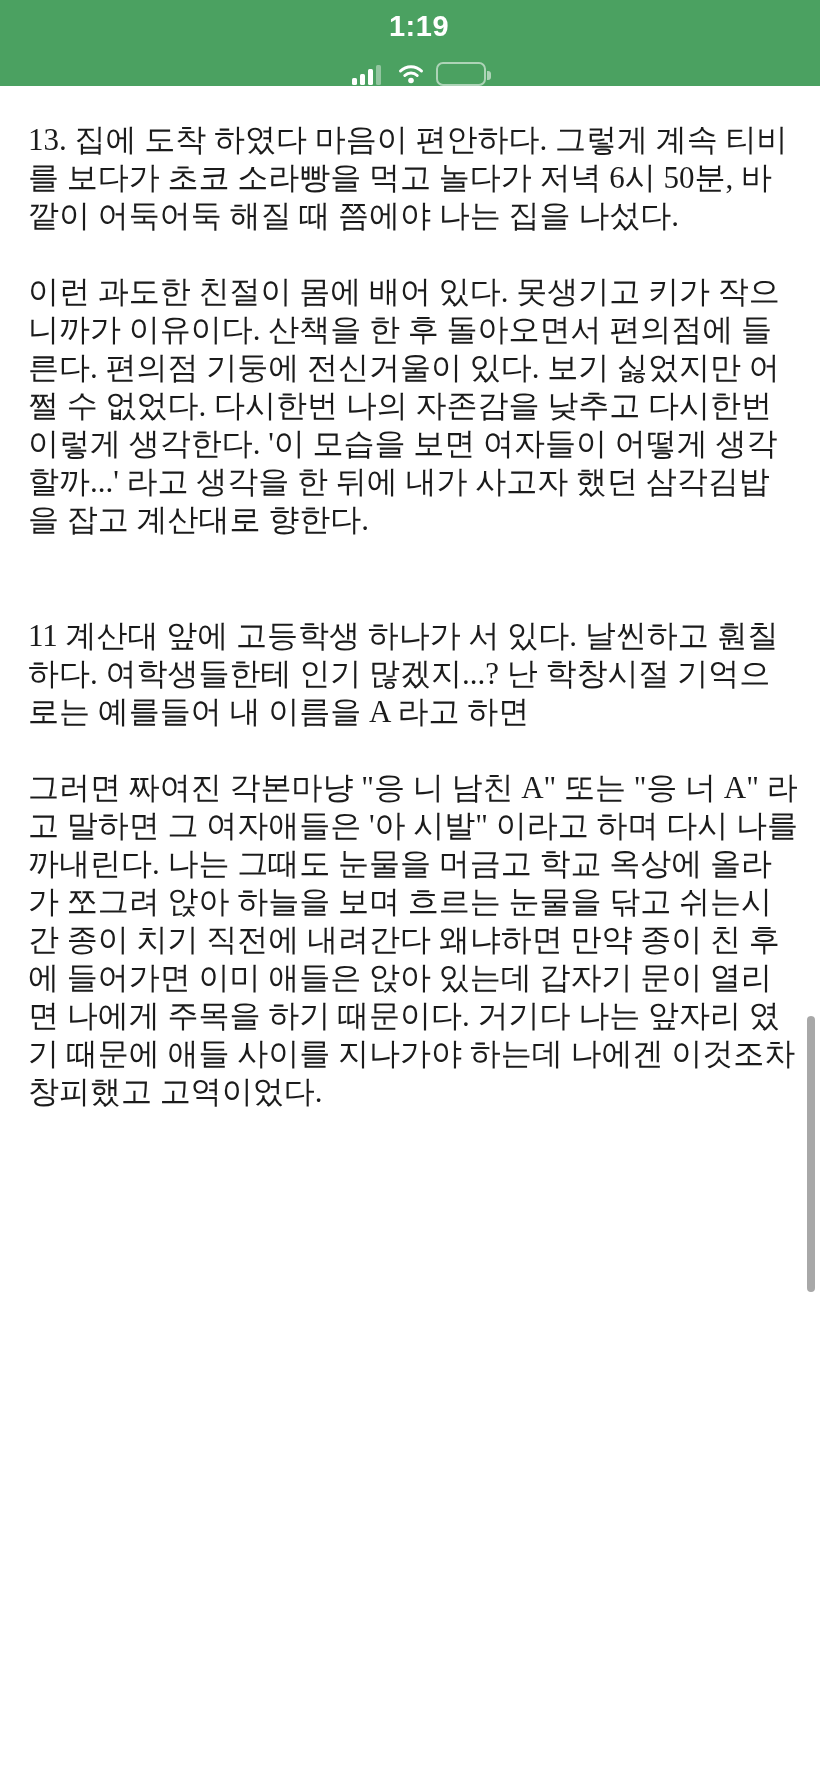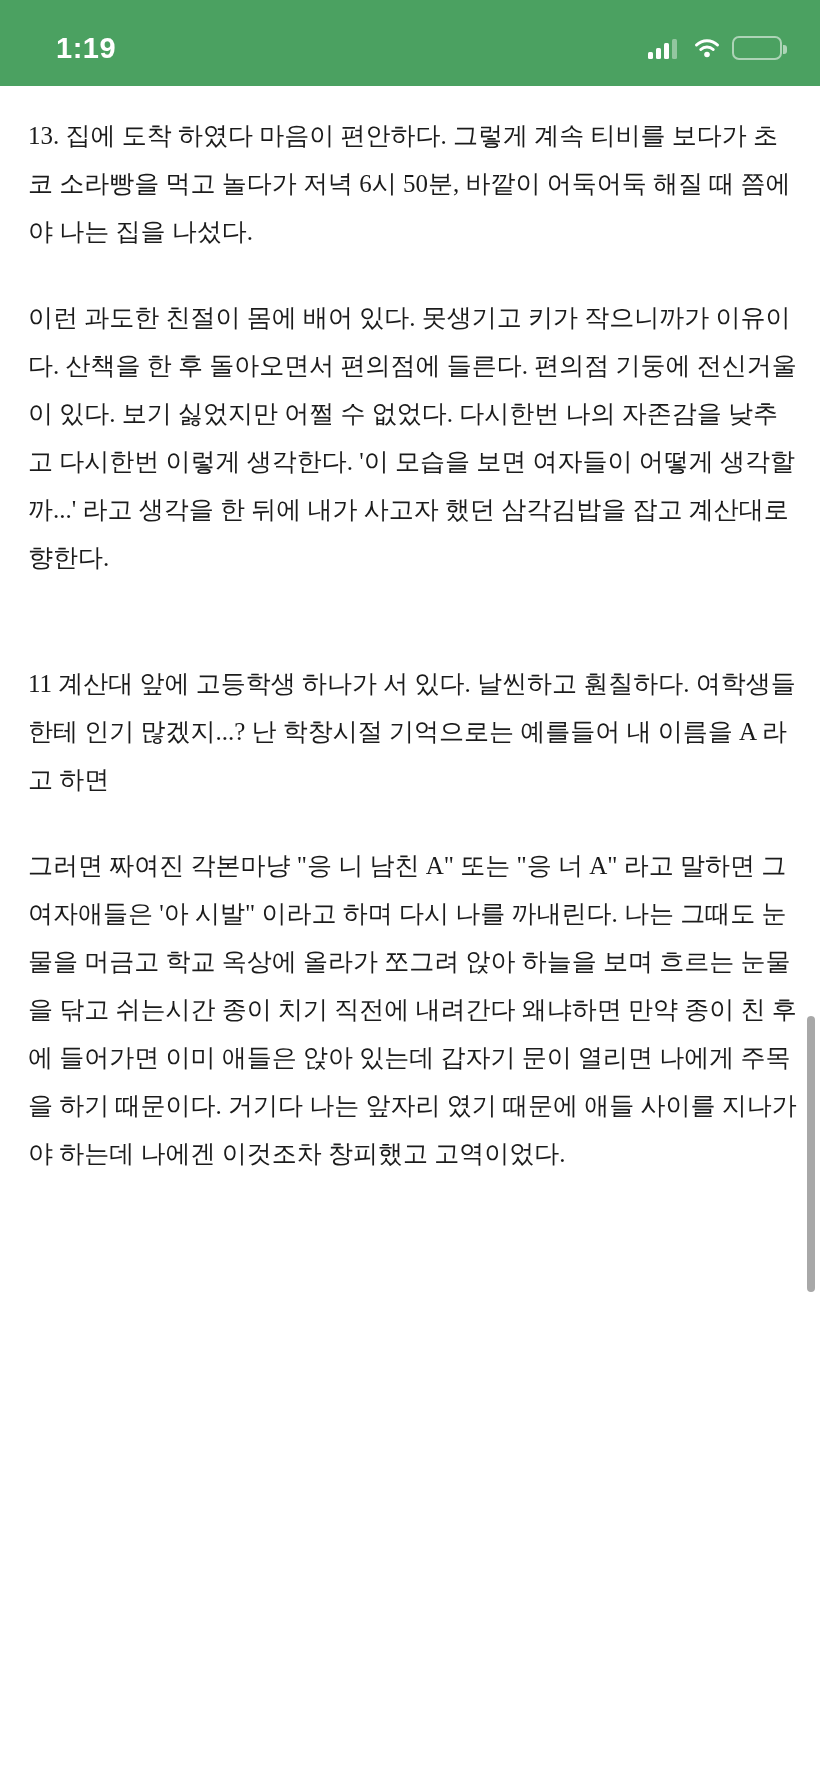--- a/index.html
+++ b/index.html
@@ -17,20 +17,21 @@
   
   .status-bar {
     position: relative;
     width: 100%;
     height: 86px;
     background: #4ba161;
     display: flex;
     align-items: center;
     justify-content: space-between;
     padding: 10px 38px 0 56px;
+    flex-direction: column;
   }
   .status-time {
     color: #ffffff;
     font-family: "Liberation Sans", "DejaVu Sans", sans-serif;
     font-size: 29px;
     font-weight: 600;
     letter-spacing: 0.5px;
   }
   .status-icons {
     display: flex;
@@ -58,24 +59,24 @@
   }
   .battery-fill {
     width: 42%;
     height: 100%;
     background: #ffffff;
     border-radius: 2px;
   }
 
   
   .doc {
-    padding: 26px 22px 0 28px;
+    padding: 35px 22px 0 28px;
     color: #1b1b1b;
-    font-size: 25px;
-    line-height: 48px;
+    font-size: 31px;
+    line-height: 38px;
     word-break: break-all;
     letter-spacing: 0px;
   }
   .para { margin: 0 0 38px 0; }
   .para.gap-after-large { margin-bottom: 78px; }
   .para.gap-after-xlarge { margin-bottom: 190px; }
 
   
   .scroll-thumb {
     position: absolute;

